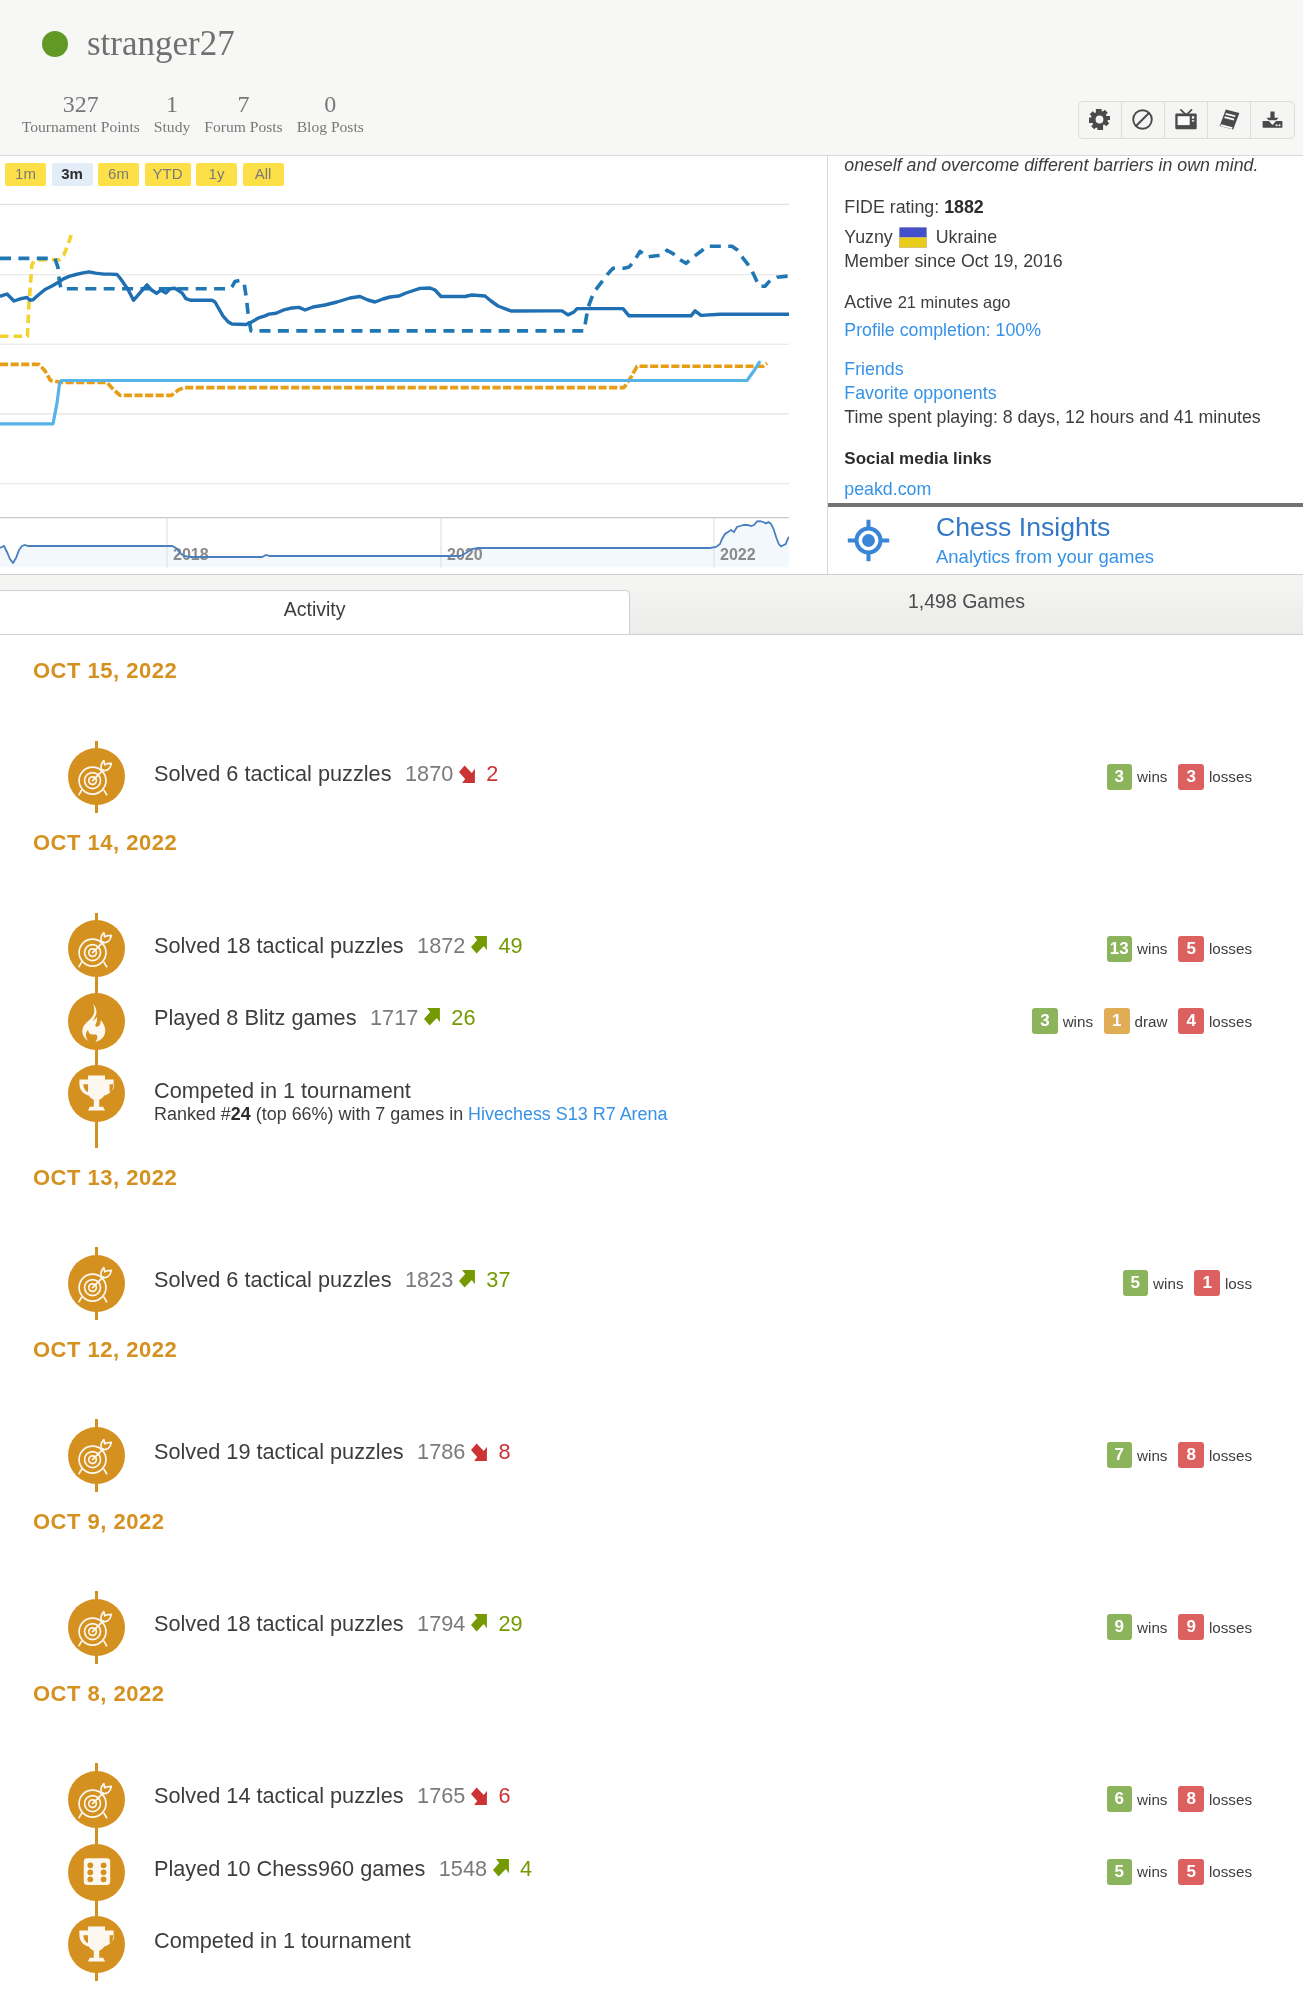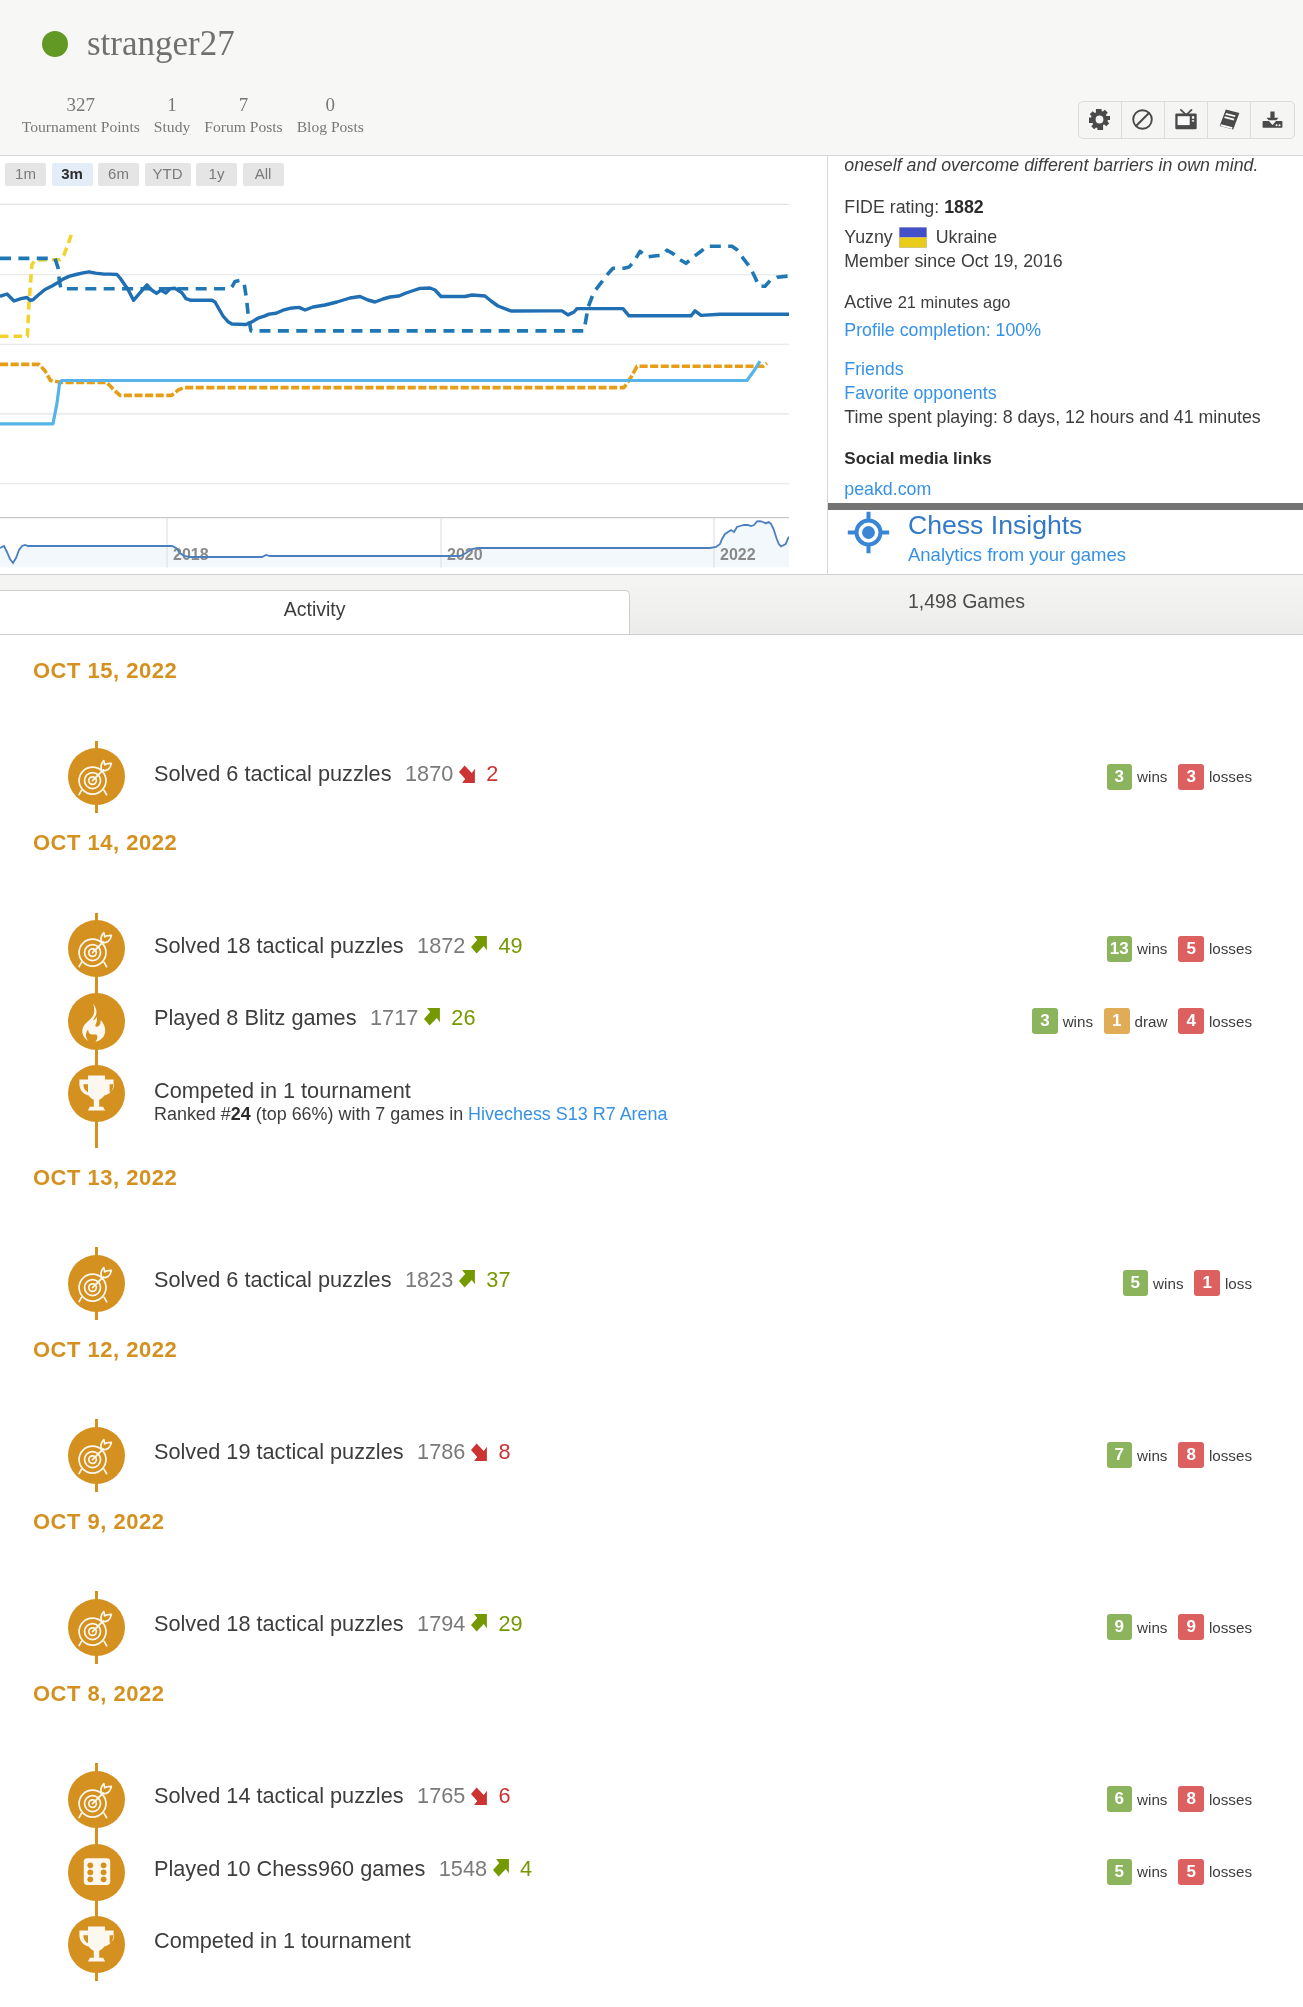--- a/index.html
+++ b/index.html
@@ -28,21 +28,21 @@
     background:#629924; display:inline-block; margin-right:19px;
   }
   .user-name {
     font-size:35px; color:#707070; font-weight:400; line-height:46px;
   }
   .stat-bar {
     position:absolute; left:14.8px; top:93px;
     display:flex; align-items:flex-start;
   }
   .stat { text-align:center; padding:0 7px; }
-  .stat .v { font-size:19px; color:#787878; line-height:23px; display:block; }
+  .stat .v { font-size:24px; color:#787878; line-height:23px; display:block; }
   .stat .l { font-size:15.6px; color:#787878; line-height:21px; display:block; white-space:nowrap;}
 
   .actions {
     position:absolute; left:1077.5px; top:101px; width:217px; height:37.6px;
     display:flex; border:1px solid #dcdcdc; border-radius:5px;
     background:#f5f5f4; overflow:hidden;
   }
   .actions .abtn {
     flex:1; display:flex; align-items:center; justify-content:center;
     border-right:1px solid #dcdcdc; color:#4a4a4a;
@@ -50,39 +50,39 @@
   .actions .abtn:last-child { border-right:none; }
   .actions .abtn svg { display:block; }
 
   
   .mainrow { display:flex; height:418px; position:relative; }
   .chartcol { width:843px; position:relative; overflow:hidden;}
   .sidecol { width:508px; border-left:1px solid #d8d8d8; position:relative;margin-left:38px; }
 
   .rangebtns { position:absolute; left:5px; top:6.8px; display:flex; z-index:3;}
   .rangebtns span {
-    background:#e5e5e5; color:#7a7a7a; font-size:15px;
+    background:#fde047; color:#7a7a7a; font-size:15px;
     padding:3px 8px; border-radius:2px; line-height:16.8px; margin-right:5.5px;
     display:inline-block; min-width:41px; text-align:center;
   }
   .rangebtns span.active { background:#e2edf8; color:#2c2c2c; font-weight:bold; }
 
   .sidecol .inner { position:absolute; left:0; top:-156px; width:459px; height:418px; }
   .sidecol .inner > * { position:absolute; left:16px; }
   .bio { font-style:italic; font-size:17.8px; color:#3d3d3d; margin:0; padding-top:0; line-height:24px; white-space:nowrap;}
   .side-line { font-size:17.8px; line-height:24px; color:#3d3d3d; white-space:nowrap;}
   .side-line b { font-weight:bold; color:#2c2c2c;}
   .flag { display:inline-block; vertical-align:-4.5px; margin:0 9px 0 6px;}
   .act-sub { font-size:16.5px; color:#3d3d3d;}
   .side-link { display:block; font-size:17.8px; line-height:24.5px; color:#3692e7; white-space:nowrap;}
   .social-h { font-weight:bold; font-size:17px; color:#2c2c2c; line-height:22px;}
   .insights {
     position:absolute; left:0; right:0; top:346.7px; height:71.3px;
-    border-top:7px solid #737373;
-    display:flex; padding:0 0 0 17.7px;
+    border-top:4px solid #737373;
+    display:flex; align-items:center; padding:0 0 0 17.7px;gap:28px;
   }
   .insights .ico { margin-right:17px; width:45px; height:45px; display:block; }
   .insights .txt { margin-top:-2px; }
   .insights .txt .t { font-size:26.6px; color:#3379c7; line-height:34px;}
   .insights .txt .s { font-size:18.5px; color:#3692e7; line-height:25px;}
 
   
   .tabs { position:relative; height:61px; border-top:1px solid #cfcfcf; border-bottom:1px solid #cfcfcf; background:#f4f4f3;text-align:center;}
   .tab {
     position:absolute; top:0; bottom:0; display:flex; align-items:center; justify-content:center;

